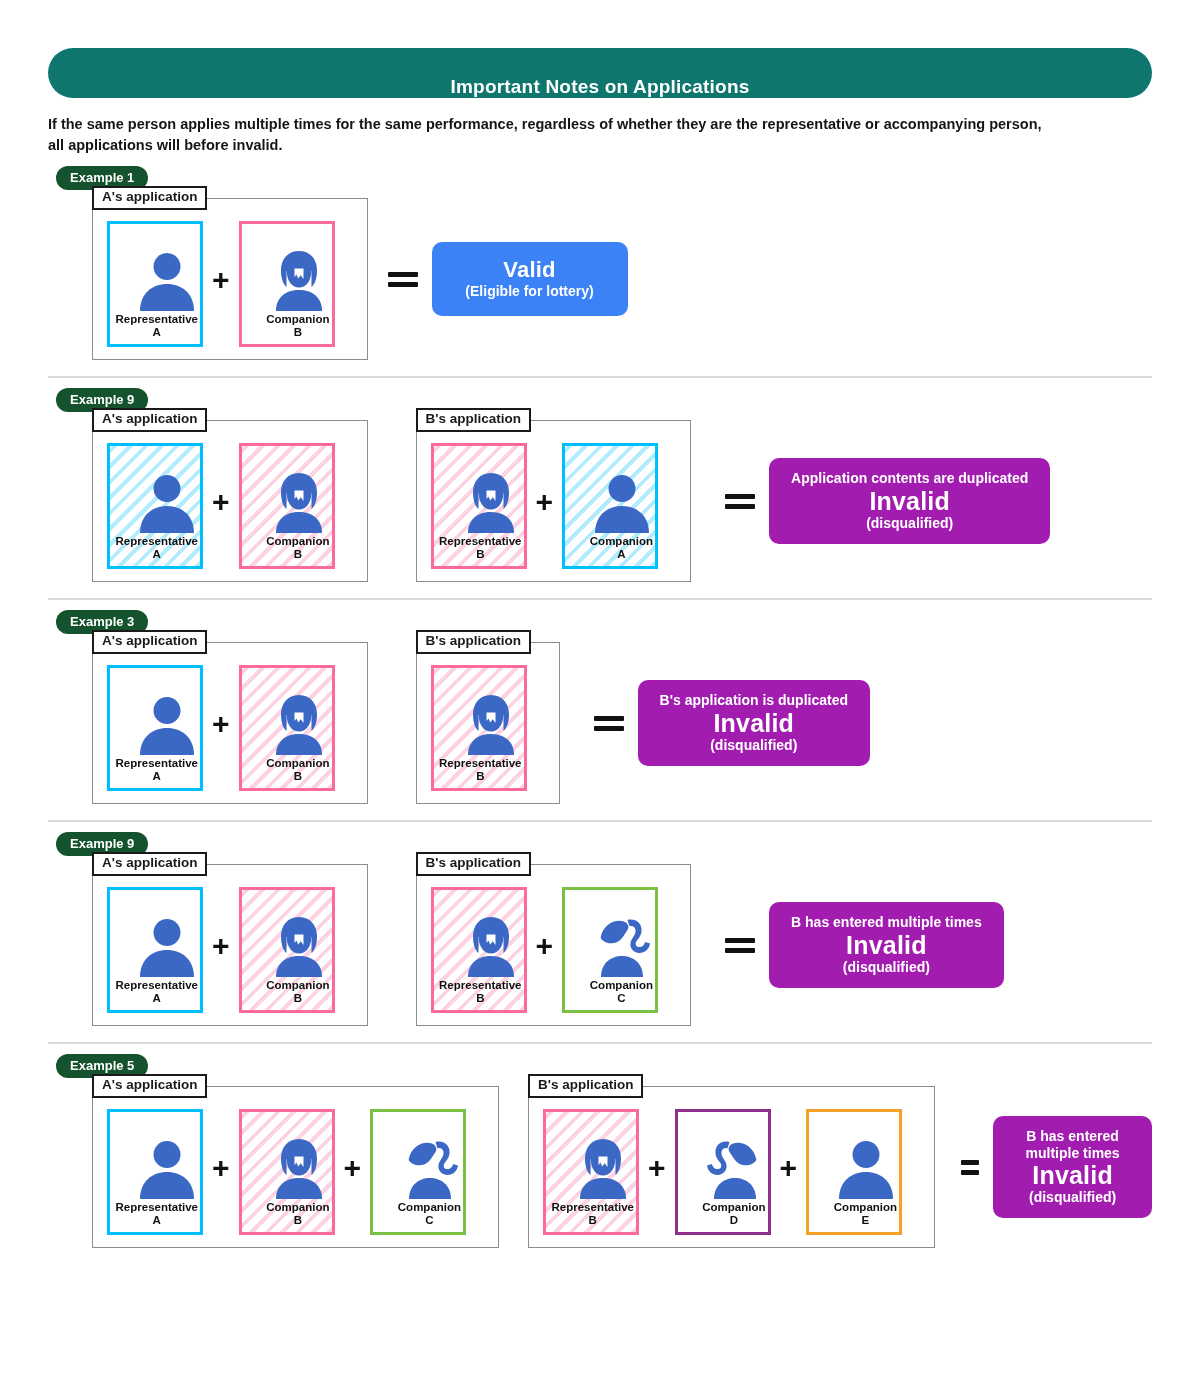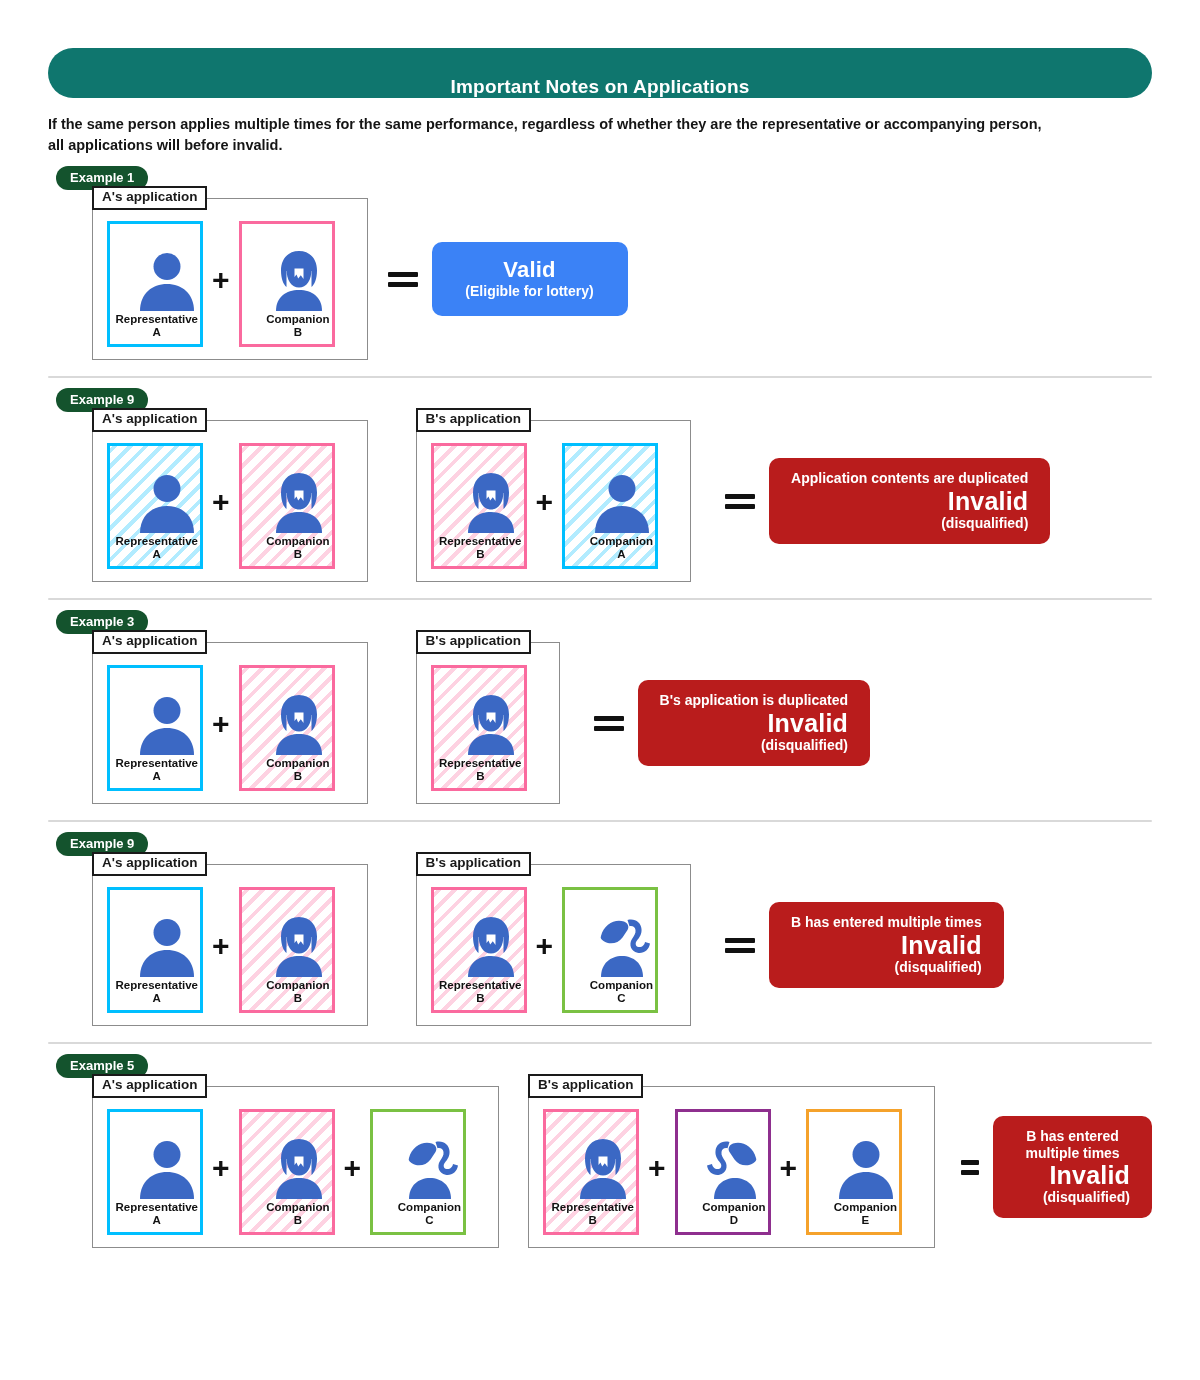--- a/index.html
+++ b/index.html
@@ -128,21 +128,21 @@
 
   
   .result{
     border-radius:10px;
     padding:12px 22px;
     text-align:center;color:#fff;
     display:flex;flex-direction:column;justify-content:center;
     box-sizing:border-box;
   }
   .result.valid{background:#3b82f6;min-width:196px;min-height:74px;}
-  .result.invalid{background:#b91c1c;min-height:72px;align-items:flex-end;}
+  .result.invalid{background:#a21caf;min-height:72px;}
   .result .r-top{font-size:14px;font-weight:bold;line-height:1.2;}
   .result .r-big{font-size:25px;font-weight:bold;line-height:1.12;letter-spacing:.2px;}
   .result .r-sub{font-size:14px;font-weight:bold;line-height:1.2;}
   .result.valid .r-big{font-size:22px;}
   .result.valid .r-sub{font-size:14px;}
 
   svg{display:block;}
 </style>
 </head>
 <body>

